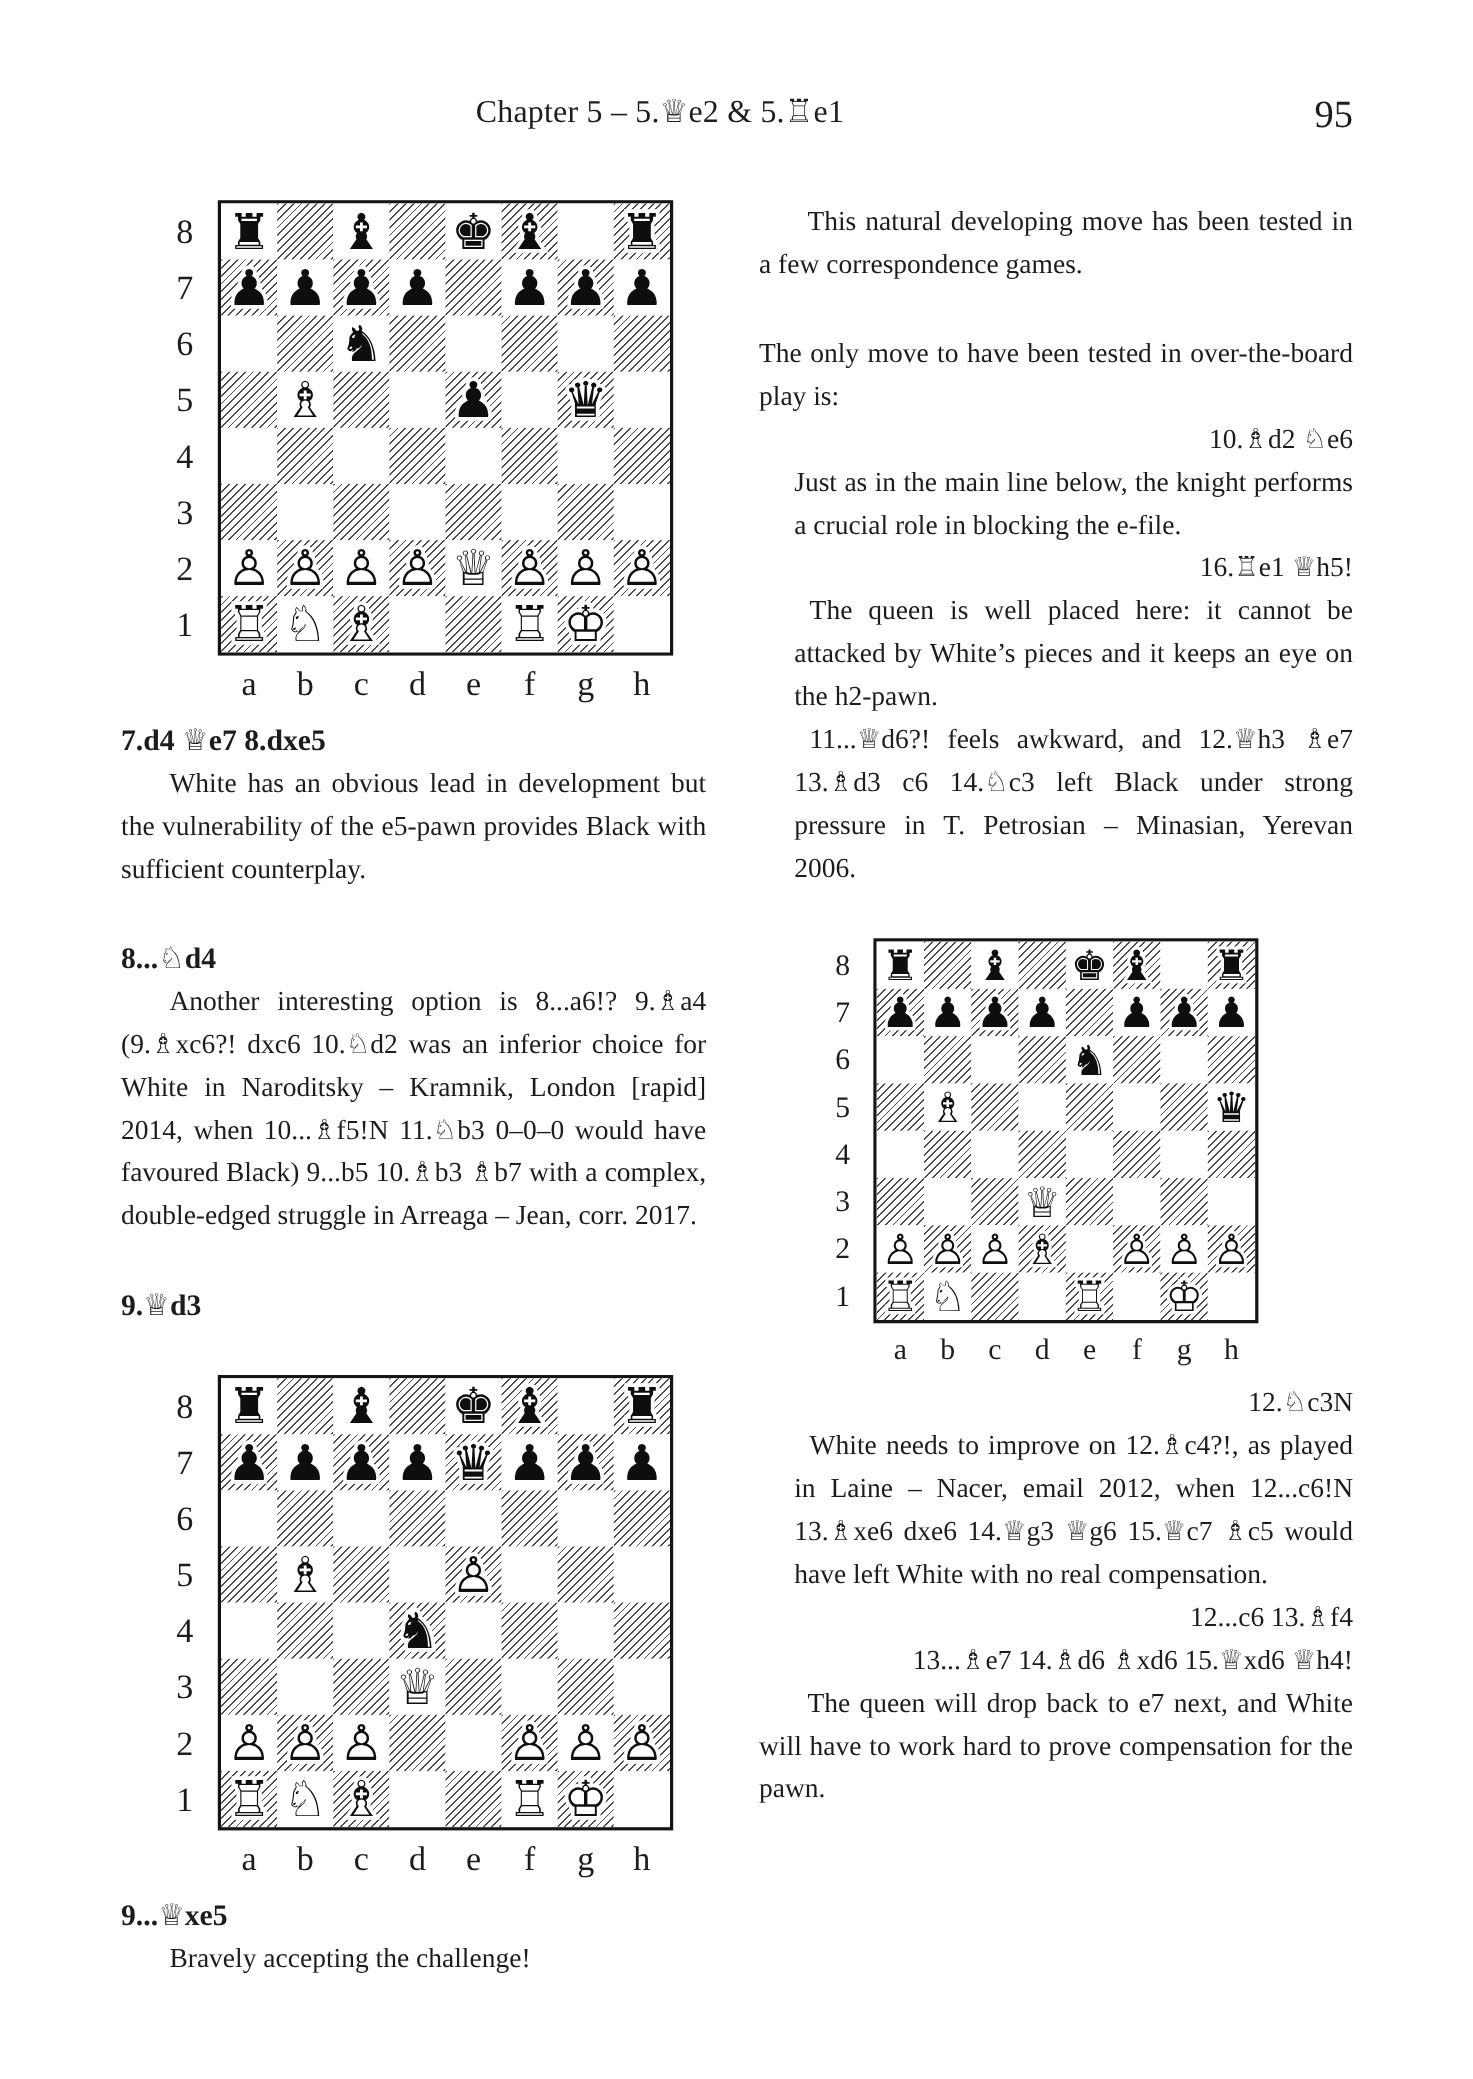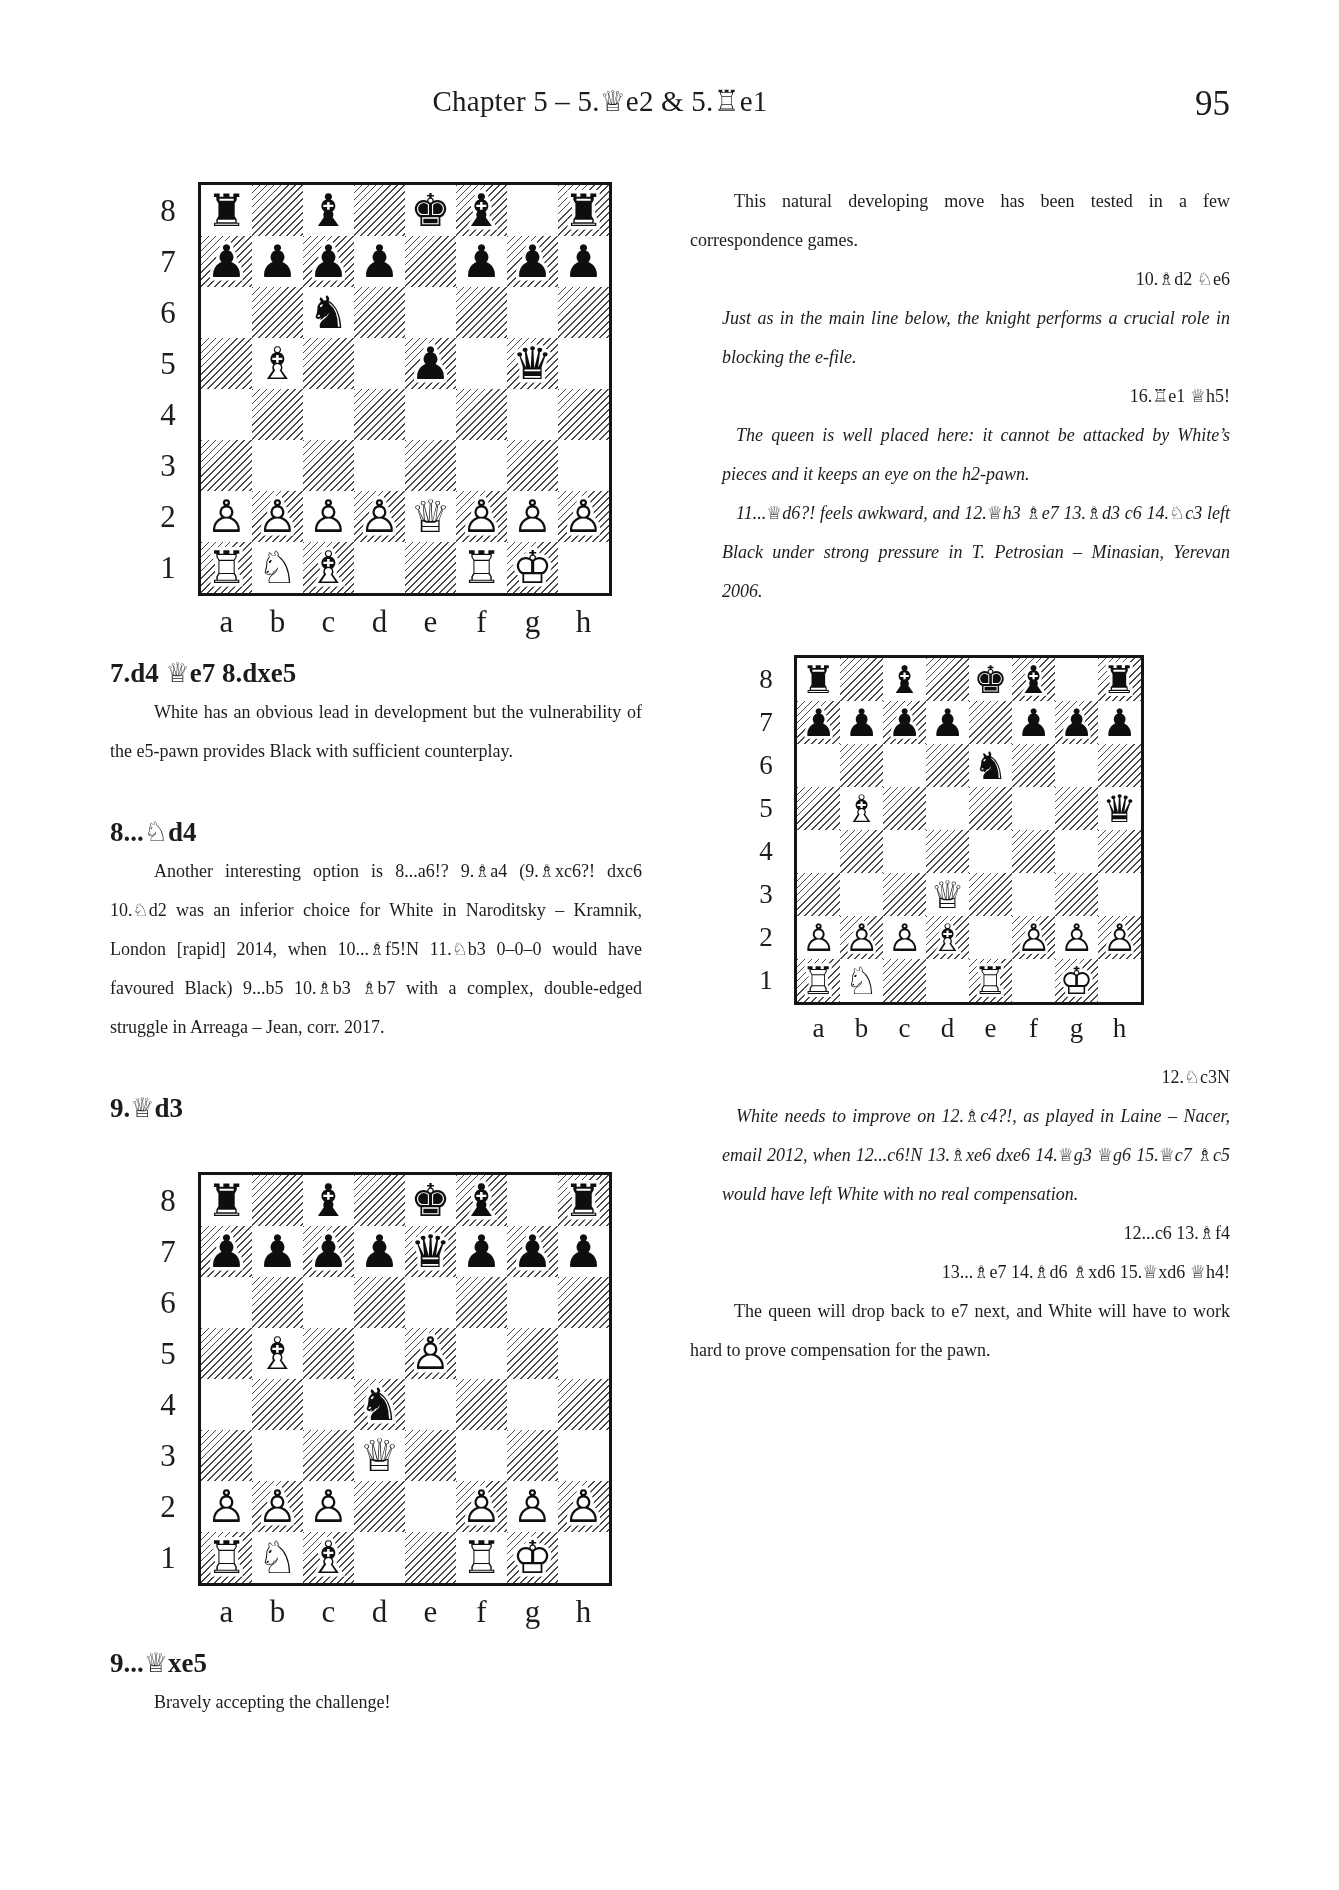--- a/index.html
+++ b/index.html
@@ -20,25 +20,25 @@
   .running .pageno{position:absolute;right:0;top:0;font-size:35px;}
 
   
   .columns{position:absolute;top:150px;left:110px;display:flex;gap:48px;}
   .col{display:block;}
   .col.left{width:532px;}
   .col.right{width:540px;}
   .col > :first-child{margin-top:32px;}
 
   
-  .tx{margin:0;font-size:18px;line-height:39px;text-align:justify;}
+  .tx{margin:0;font-size:25px;line-height:39px;text-align:justify;}
   .tx.h{font-weight:700;font-size:27px;text-align:left;}
   .tx.mv{text-align:right;}
   .tx.pind{text-indent:44px;}
-  .tx.sub{padding-left:32px;font-style:italic;}
+  .tx.sub{padding-left:32px;}
   .tx.subind{text-indent:14px;}
   .gap{margin-top:42px;}
 
   
 
   
   .diagram{margin:12px 0 14px;padding:0;}
   .diagram.gap{margin-top:44px;}
   .diagram.large{--sq:51px;--pc:45px;--lbl:31px;padding-left:36px;}
   .diagram.small{--sq:43px;--pc:38px;--lbl:27px;padding-left:56px;}
@@ -435,20 +435,21 @@
             <span>f</span>
             <span>g</span>
             <span>h</span>
           </div>
         </figure>
         <h2 class="tx h">9...♕xe5</h2>
         <p class="tx pind">Bravely accepting the challenge!</p>
       </section>
     <section class="col right" id="col-right">
         <p class="tx pind">This natural developing move has been tested in a few correspondence games.</p>
+        <p class="tx p gap">The only move to have been tested in over-the-board play is:</p>
         <p class="tx mv">10.♗d2 ♘e6</p>
         <p class="tx sub">Just as in the main line below, the knight performs a crucial role in blocking the e-file.</p>
         <p class="tx mv">16.♖e1 ♕h5!</p>
         <p class="tx sub subind">The queen is well placed here: it cannot be attacked by White’s pieces and it keeps an eye on the h2-pawn.</p>
         <p class="tx sub subind">11...♕d6?! feels awkward, and 12.♕h3 ♗e7 13.♗d3 c6 14.♘c3 left Black under strong pressure in T. Petrosian – Minasian, Yerevan 2006.</p>
         <figure class="diagram small gap">
           <div class="board-row">
             <div class="ranks">
               <span>8</span>
               <span>7</span>

